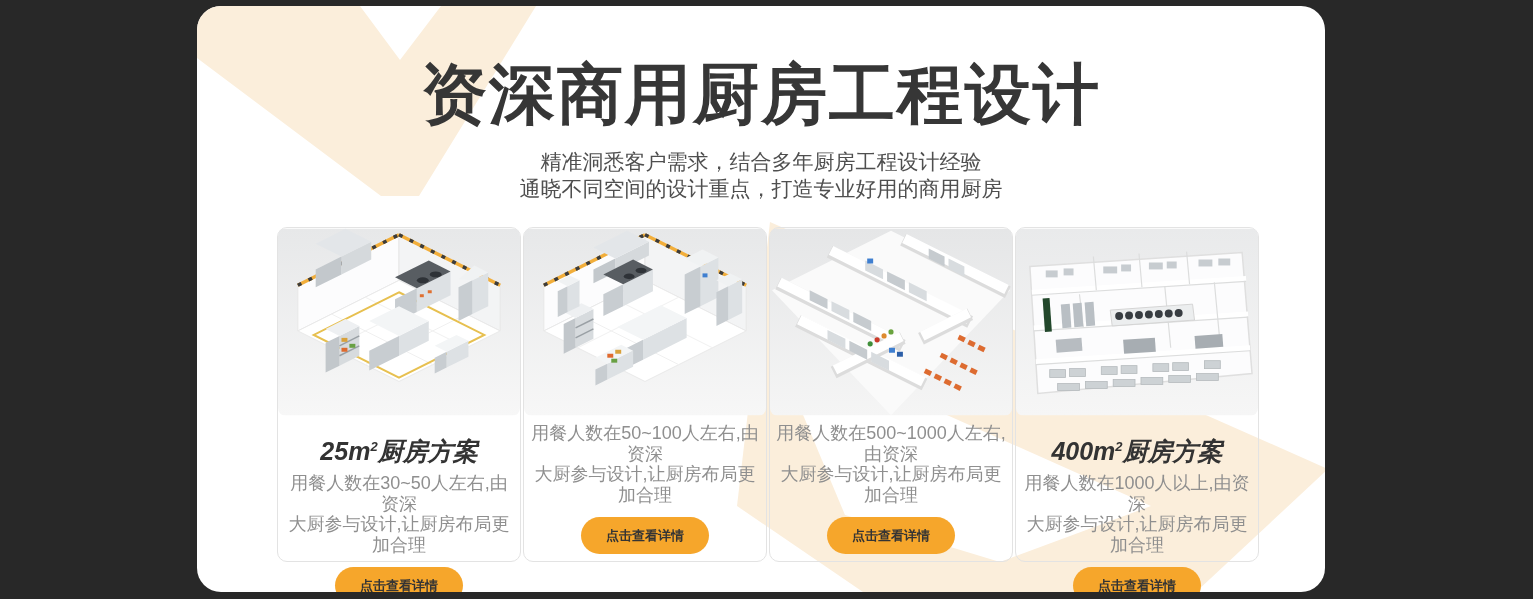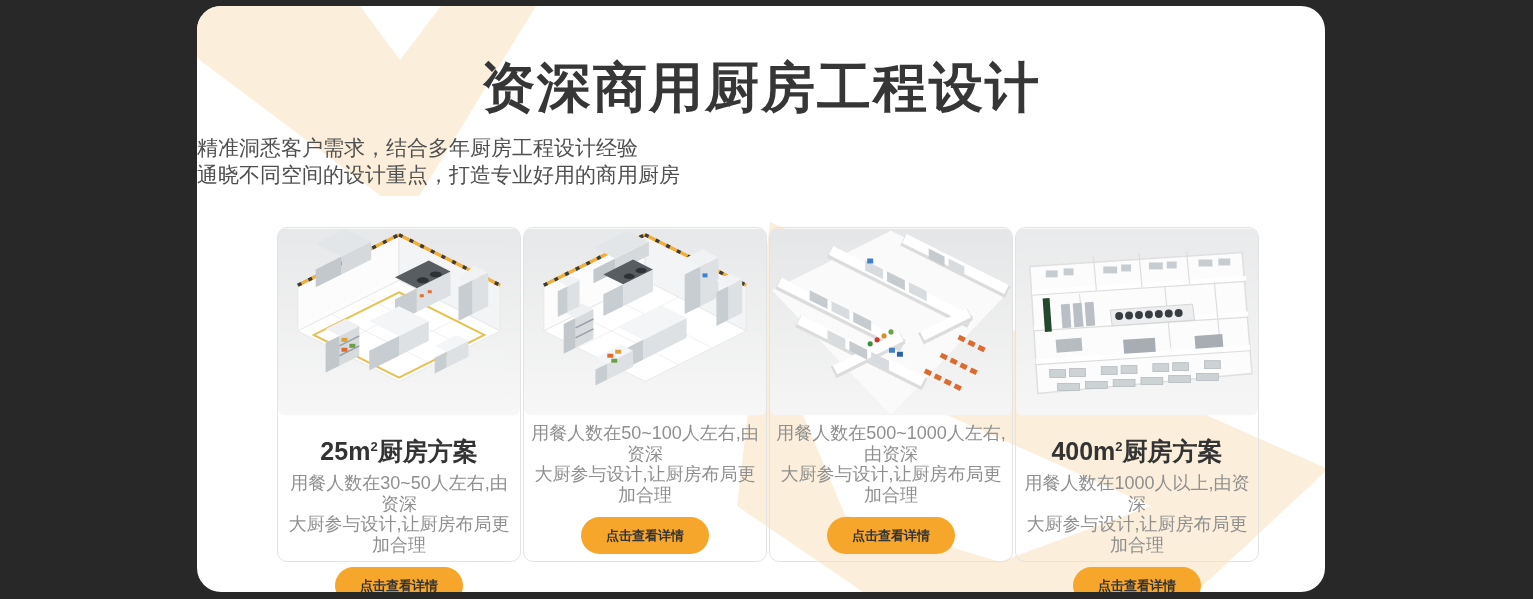--- a/index.html
+++ b/index.html
@@ -9,39 +9,39 @@
     font-family:"Liberation Sans","DejaVu Sans",sans-serif;
   }
   .panel{
     position:absolute;left:197px;top:6px;width:1128px;height:586px;
     background:#ffffff;border-radius:24px;overflow:hidden;
   }
   .watermark{position:absolute;left:0;top:0;width:1128px;height:586px;}
   .content{position:relative;z-index:2;}
   h1.title{
     margin:52px 0 0;text-align:center;
-    font-size:54px;font-weight:800;color:#363636;letter-spacing:2px;line-height:1.1;
+    font-size:66px;font-weight:800;color:#363636;letter-spacing:2px;line-height:1.1;
   }
   p.sub{
-    margin:0;text-align:left;font-size:21px;color:#4f4f4f;line-height:27px;font-weight:500;
+    margin:0;text-align:center;font-size:21px;color:#4f4f4f;line-height:27px;font-weight:500;
   }
   p.sub.first{margin-top:17px;}
   .cards{
     position:absolute;left:80px;top:221px;width:982px;display:flex;gap:2px;z-index:2;
   }
   .card{
     width:244px;height:335px;border:1px solid #e3e3e3;border-radius:10px;
     background:transparent;box-sizing:border-box;position:relative;
   }
   .card-img{
     width:242px;height:188px;border-radius:8px;overflow:hidden;display:block;
   }
   .card-img svg{display:block;}
   h3.card-title{
-    margin:16px 0 0;text-align:center;font-size:25px;font-weight:700;color:#333333;line-height:30px;
+    margin:16px 0 0;text-align:center;font-size:25px;font-weight:700;color:#333333;line-height:30px;font-style:italic;
   }
   h3.card-title sup{font-size:13px;}
   p.card-desc{
     margin:7px 4px 0;text-align:center;font-size:18px;color:#8f8f8f;line-height:20.5px;
   }
   button.detail-btn{
     display:block;margin:12px auto 0;width:128px;height:37px;border:none;cursor:pointer;
     border-radius:19px;background:#f6a62b;color:#343434;font-size:13px;font-weight:700;
     font-family:inherit;
   }

